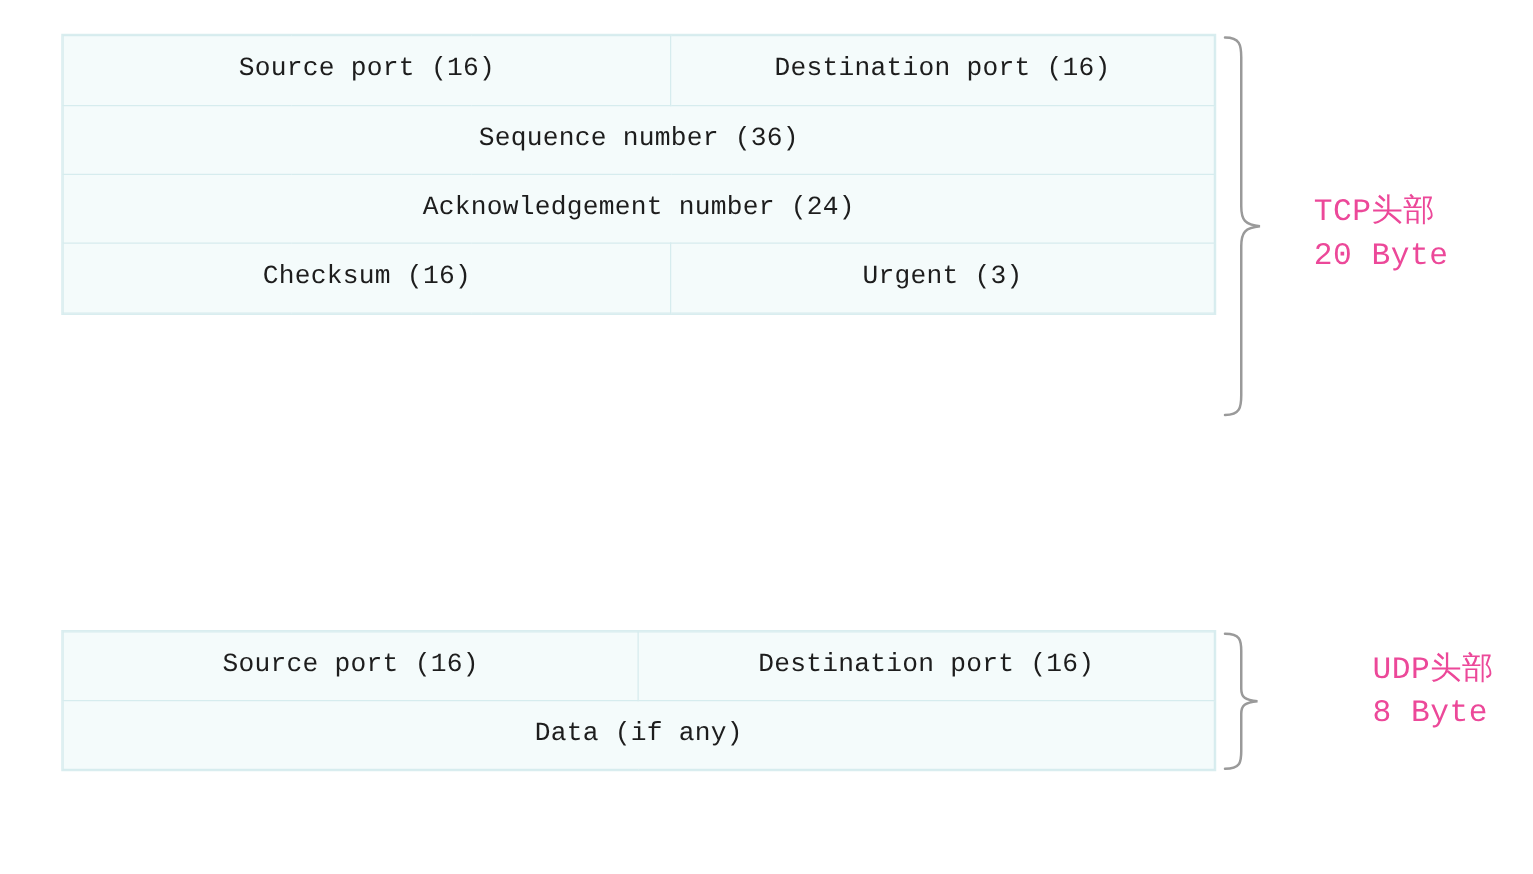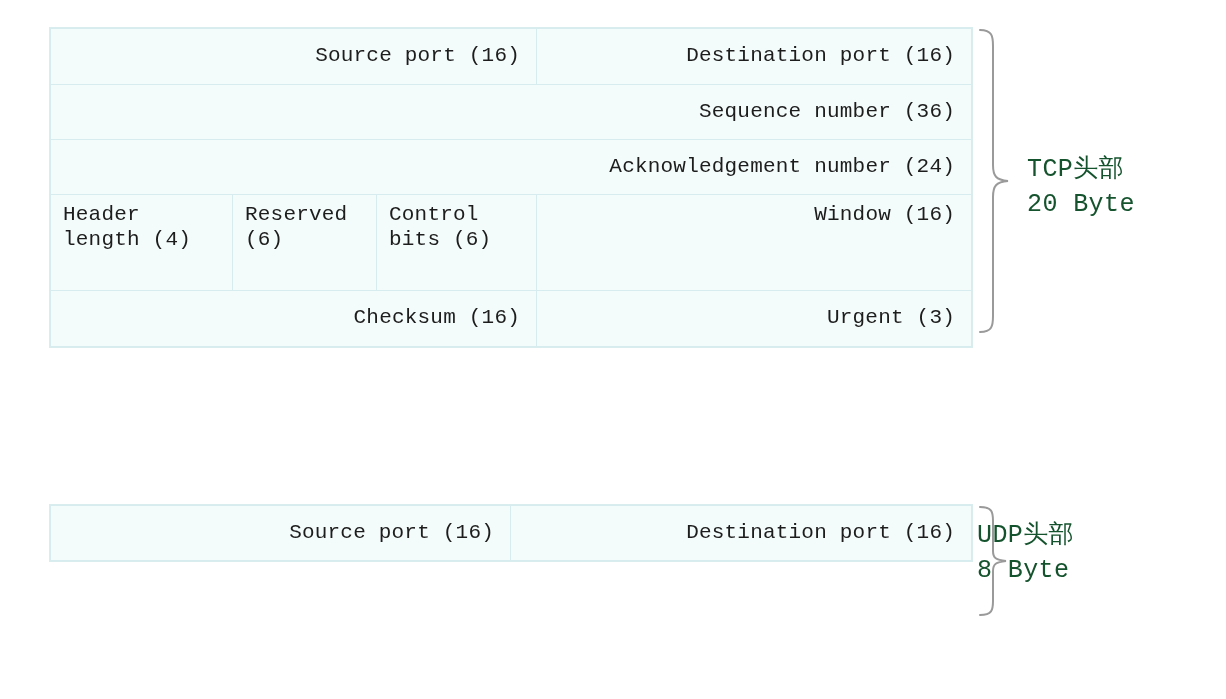--- a/index.html
+++ b/index.html
@@ -25,23 +25,23 @@
     background: #f4fbfb;
     box-shadow: 0 0 0 1px #d9edef;
   }
   .hdr-table td {
     background: #f4fbfb;
     border: 1px solid #d6ecee;
     color: #1d1d1d;
     font-size: 21px;
     line-height: 1.18;
     letter-spacing: 0.2px;
-    text-align: right;
+    text-align: center;
     vertical-align: middle;
-    padding: 0 16px;
+    padding: 0 4px;
     white-space: pre-line;
   }
   .hdr-table td.left {
     text-align: left;
     vertical-align: top;
     padding: 8px 0 0 12px;
   }
   .hdr-table td.top {
     vertical-align: top;
     padding-top: 8px;
@@ -74,26 +74,27 @@
     position: absolute;
     pointer-events: none;
   }
   .brace svg { display: block; }
 
   
   .side-label {
     position: absolute;
     font-size: 25px;
     line-height: 1.38;
-    color: #14532d;
+    color: #ec4899;
     white-space: pre-line;
     letter-spacing: 0.4px;
+    margin-left: 24px;
   }
   #tcp-label { left: 1027px; top: 153px; }
-  #udp-label { left: 977px; top: 519px; }
+  #udp-label { left: 1074px; top: 519px; }
 </style>
 </head>
 <body>
 
 <table id="tcp-table" class="hdr-table">
   <colgroup>
     <col style="width:182px">
     <col style="width:144px">
     <col style="width:160px">
     <col style="width:435px">
@@ -101,29 +102,20 @@
   <tbody>
     <tr class="r-port">
       <td colspan="3">Source port (16)</td>
       <td>Destination port (16)</td>
     </tr>
     <tr class="r-seq">
       <td colspan="4">Sequence number (36)</td>
     </tr>
     <tr class="r-ack">
       <td colspan="4">Acknowledgement number (24)</td>
-    </tr>
-    <tr class="r-flags">
-      <td class="left">Header
-length (4)</td>
-      <td class="left">Reserved
-(6)</td>
-      <td class="left">Control
-bits (6)</td>
-      <td class="top">Window (16)</td>
     </tr>
     <tr class="r-checksum">
       <td colspan="3">Checksum (16)</td>
       <td>Urgent (3)</td>
     </tr>
   </tbody>
 </table>
 
 <div class="brace" id="tcp-brace" style="left:974px; top:28px;">
   <svg width="46" height="306" viewBox="0 0 46 306" fill="none">
@@ -137,20 +129,23 @@
 <table id="udp-table" class="hdr-table">
   <colgroup>
     <col style="width:460px">
     <col style="width:461px">
   </colgroup>
   <tbody>
     <tr>
       <td>Source port (16)</td>
       <td>Destination port (16)</td>
     </tr>
+    <tr>
+      <td colspan="2">Data (if any)</td>
+    </tr>
   </tbody>
 </table>
 
 <div class="brace" id="udp-brace" style="left:974px; top:505px;">
   <svg width="46" height="114" viewBox="0 0 46 114" fill="none">
     <path d="M6 2 C 18 2, 19 7, 19 16 L 19 46 C 19 53, 22 55, 32 56 C 22 57, 19 59, 19 66 L 19 96 C 19 105, 18 110, 6 110" stroke="#9a9a9a" stroke-width="2" fill="none" stroke-linecap="round"></path>
   </svg>
 </div>
 
 <div class="side-label" id="udp-label">UDP头部

